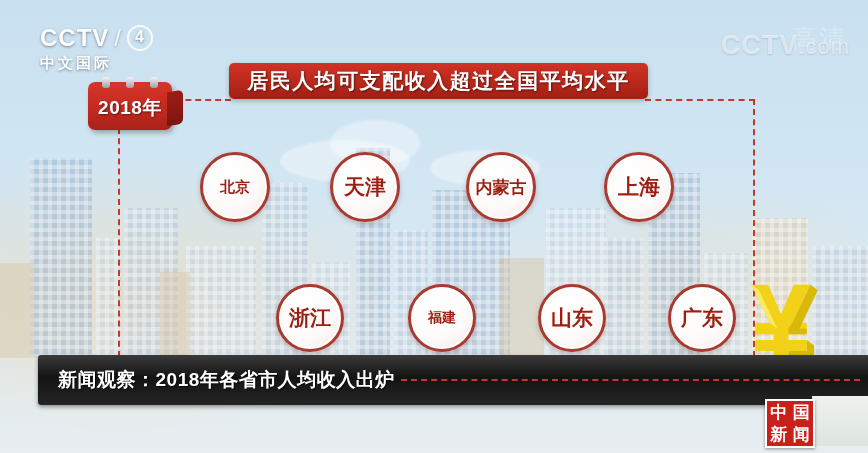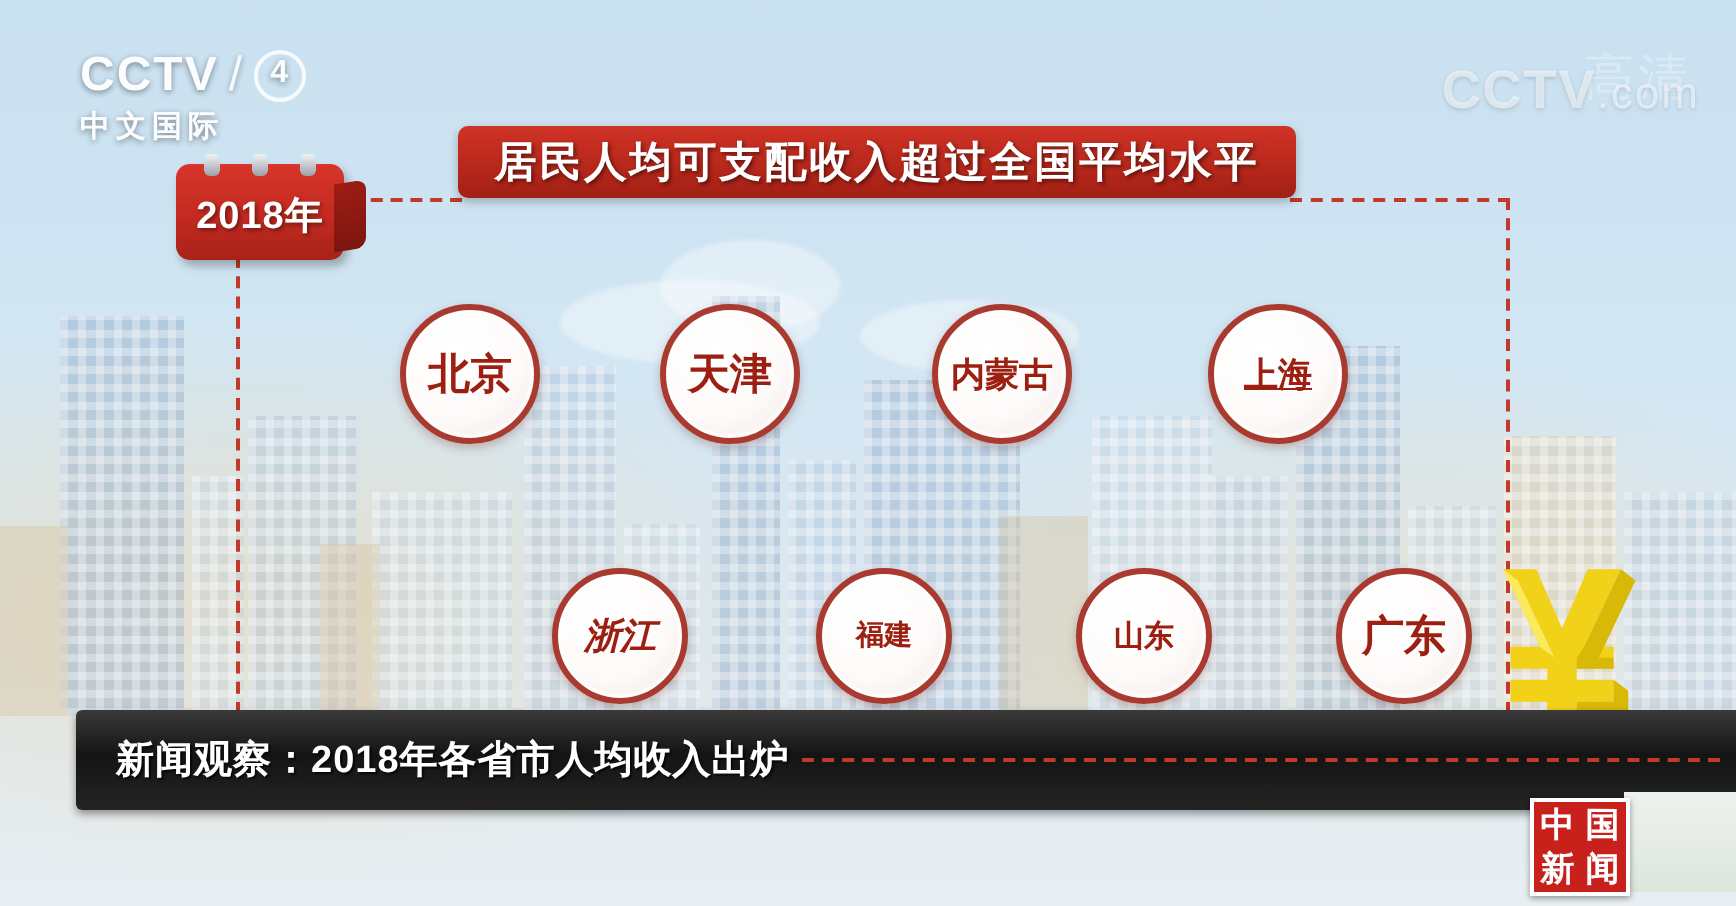--- a/index.html
+++ b/index.html
@@ -188,40 +188,40 @@
     <div class="ring" style="left:38px;"></div>
     <div class="ring" style="left:62px;"></div>
     <div class="lbl">2018年</div>
   </div>
 
   <div id="banner">
     <span>居民人均可支配收入超过全国平均水平</span>
   </div>
 
   <div class="badge" style="left:200px;top:152px;width:64px;height:64px;">
-    <span style="font-size:21px;">北京</span>
+    <span style="font-size:15px;">北京</span>
   </div>
   <div class="badge" style="left:466px;top:152px;width:64px;height:64px;">
     <span style="font-size:17px;">内蒙古</span>
   </div>
   <div class="badge" style="left:330px;top:152px;width:64px;height:64px;">
     <span style="font-size:21px;">天津</span>
   </div>
   <div class="badge" style="left:604px;top:152px;width:64px;height:64px;">
-    <span style="font-size:17px;text-decoration:underline;">上海</span>
+    <span style="font-size:21px;">上海</span>
   </div>
 
   <div class="badge" style="left:276px;top:284px;width:62px;height:62px;">
-    <span style="font-size:18px;font-style:italic;">浙江</span>
+    <span style="font-size:21px;">浙江</span>
   </div>
   <div class="badge" style="left:408px;top:284px;width:62px;height:62px;">
     <span style="font-size:14px;">福建</span>
   </div>
   <div class="badge" style="left:538px;top:284px;width:62px;height:62px;">
-    <span style="font-size:15px;">山东</span>
+    <span style="font-size:21px;">山东</span>
   </div>
   <div class="badge" style="left:668px;top:284px;width:62px;height:62px;">
     <span style="font-size:21px;">广东</span>
   </div>
 
   <svg id="yuan" viewBox="0 0 100 100">
     <g>
       <polygon points="18,4 36,4 50,36 64,4 82,4 62,46 78,46 78,58 58,58 58,64 78,64 78,76 58,76 58,96 42,96 42,76 22,76 22,64 42,64 42,58 22,58 22,46 38,46" fill="#f2d218"></polygon>
       <polygon points="82,4 90,10 70,52 78,52 78,58 58,58 58,52 62,46" fill="#d8b908"></polygon>
       <polygon points="42,96 50,100 58,100 58,96" fill="#c9ab07"></polygon>

